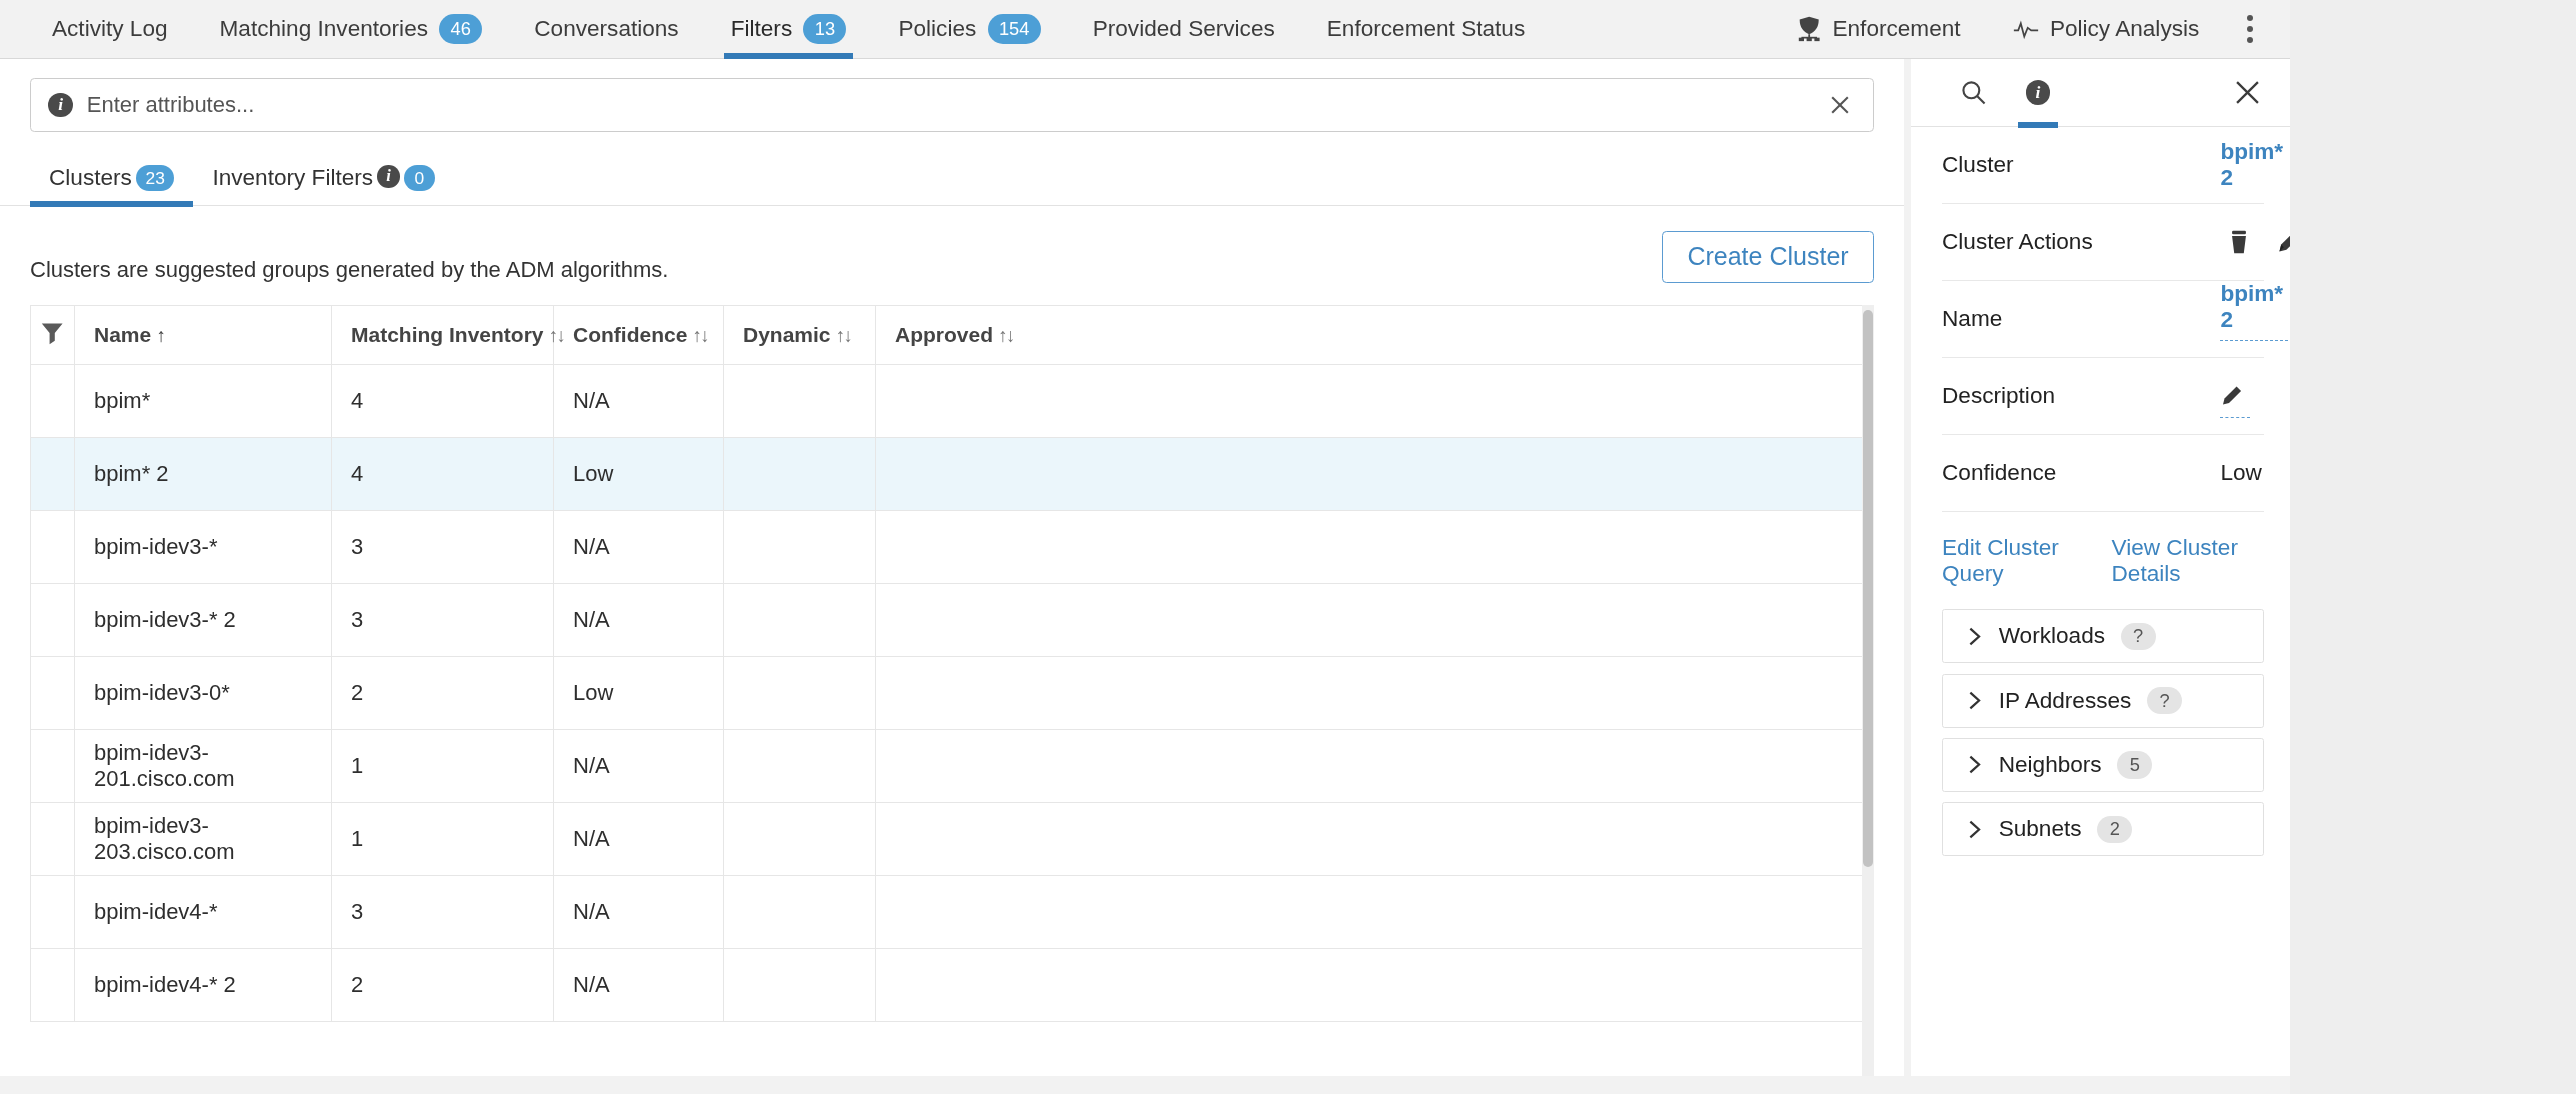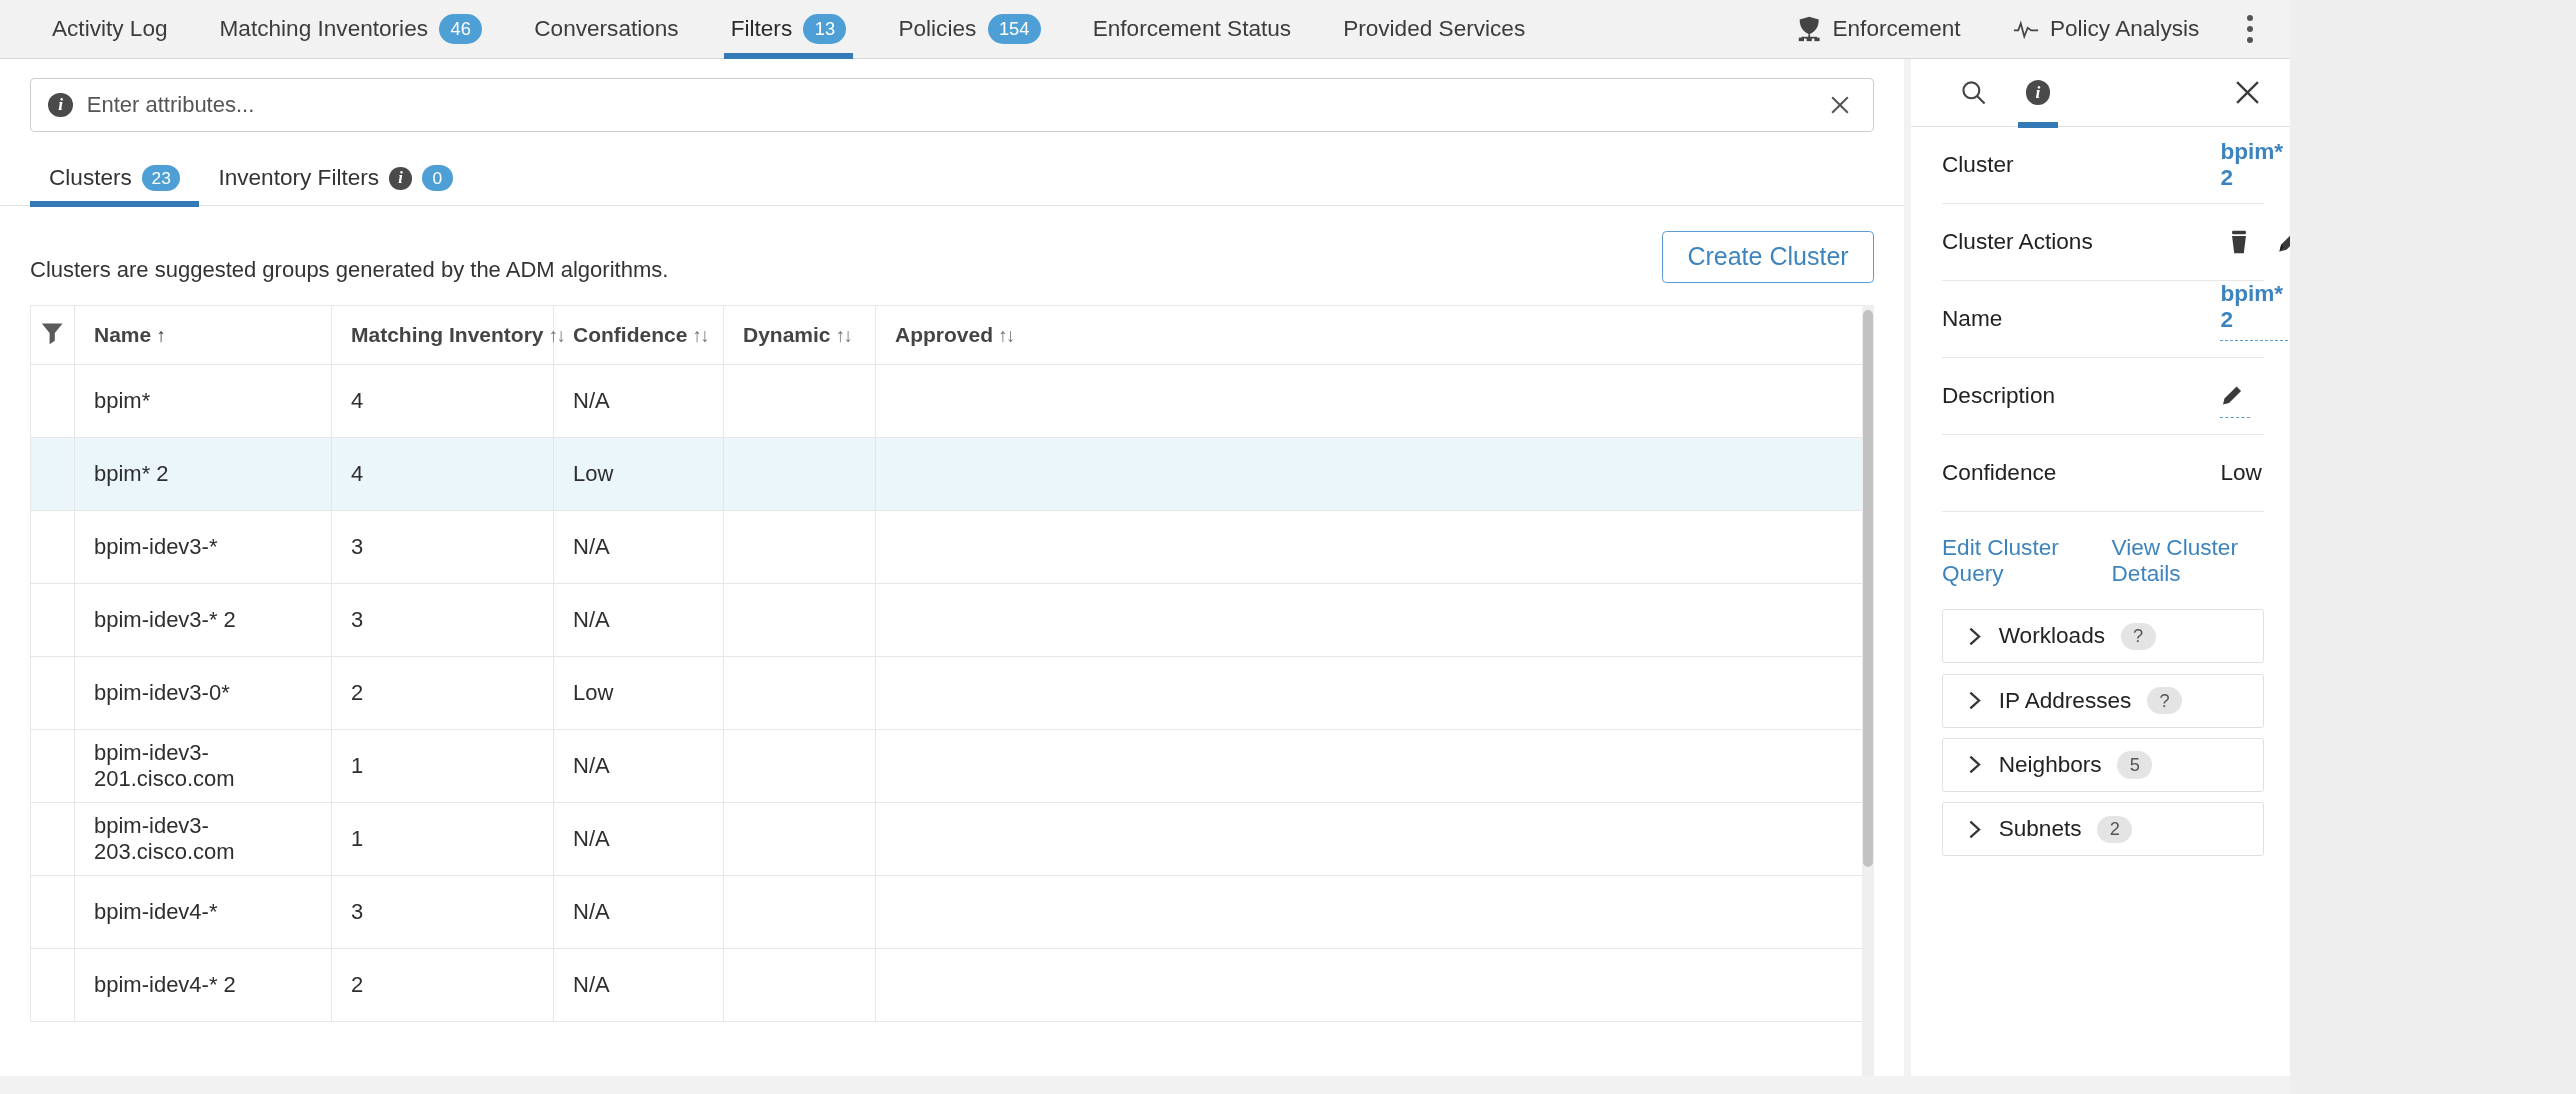--- a/index.html
+++ b/index.html
@@ -68,21 +68,21 @@
     display: flex; align-items: center; justify-content: center; flex: 0 0 24.4px;
   }
   .attr-placeholder { font-size: 22px; color: #555; flex: 1 1 auto; }
   .x-btn { cursor: pointer; display: flex; align-items: center; justify-content: center; width: 35px; height: 35px; }
 
   .subtabs {
     display: flex; align-items: stretch; padding: 0 30px;
     border-bottom: 1.7px solid #e2e2e2; margin-top: 21px; flex: 0 0 auto;
   }
   .subtab {
-    display: flex; align-items: center; gap: 10px;
+    display: flex; gap: 4px;
     padding: 12.2px 19px 14px 19px; font-size: 22.6px; color: #333;
     cursor: pointer; position: relative;
   }
   .subtab.active::after {
     content: ""; position: absolute; left: 0; right: 0; bottom: -1.7px;
     height: 6.1px; background: #337ab7;
   }
   .info-dot.sm { width: 22.6px; height: 22.6px; font-size: 16.5px; flex: 0 0 22.6px; }
 
   .desc-row {
@@ -212,25 +212,25 @@
         <span>Filters</span>
         <span class="pill">13</span>
       </div>
 
       <div class="tab">
         <span>Policies</span>
         <span class="pill">154</span>
       </div>
 
       <div class="tab">
+        <span>Provided Services</span>
+      </div>
+
+      <div class="tab">
         <span>Enforcement Status</span>
-      </div>
-
-      <div class="tab">
-        <span>Provided Services</span>
       </div>
     </div>
 
     <div class="tabs-right">
       <div class="tab">
         <span class="ico-inline">
           <svg width="24.4" height="26" viewBox="0 0 28 30">
             <path d="M14 1 L25 4 C25 13 21 18 14 21 C7 18 3 13 3 4 Z" fill="#444"></path>
             <line x1="14" y1="21" x2="14" y2="25" stroke="#444" stroke-width="2"></line>
             <line x1="5" y1="25" x2="23" y2="25" stroke="#444" stroke-width="2"></line>

